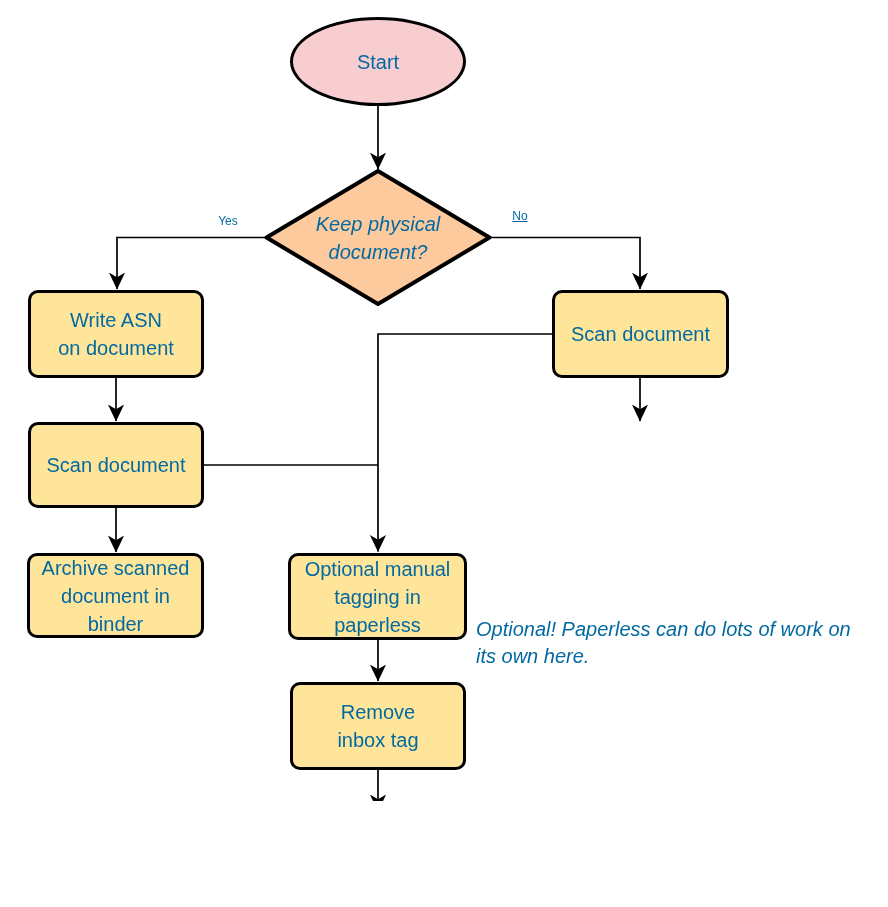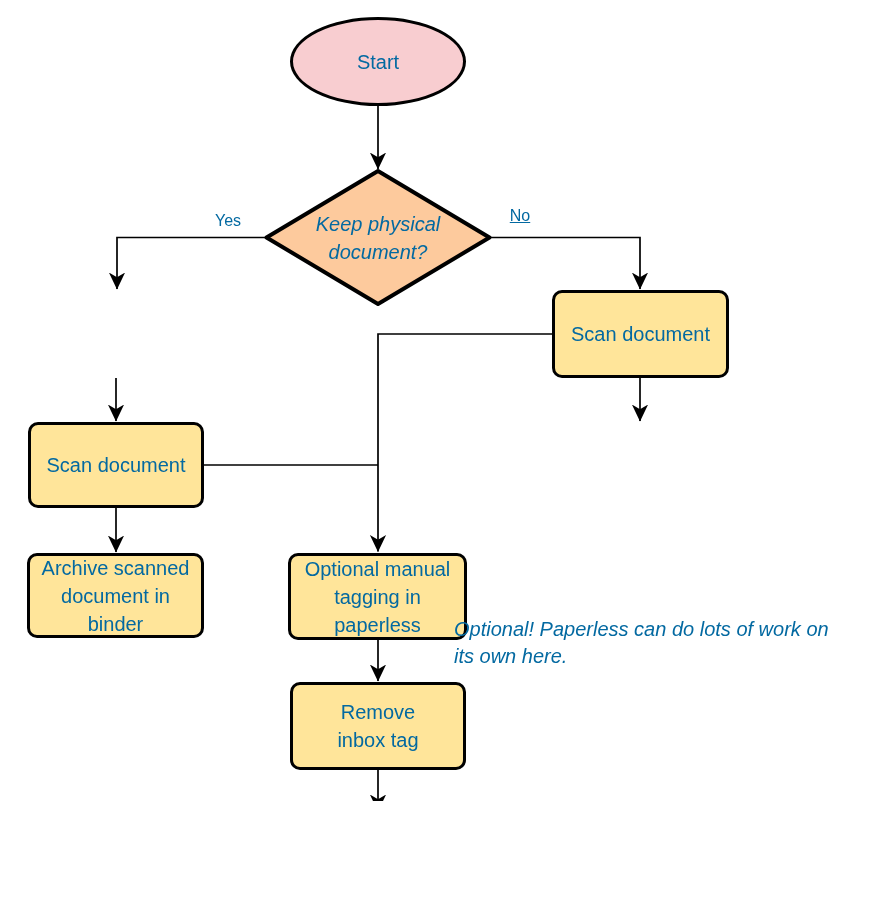--- a/index.html
+++ b/index.html
@@ -51,21 +51,21 @@
     align-items: center;
     justify-content: center;
     text-align: center;
     white-space: pre-line;
     font-size: 20px;
     line-height: 28px;
     font-style: italic;
   }
   .edge-label {
     position: absolute;
-    font-size: 16px;
+    font-size: 12px;
     line-height: 24px;
     text-align: center;
   }
   .note {
     position: absolute;
     font-style: italic;
     font-size: 20px;
     line-height: 27px;
     white-space: pre-line;
     text-align: left;
@@ -118,20 +118,24 @@
   </div>
 
   <div class="edge-label" style="left:202px; top:209px; width:52px;">
     <span>Yes</span>
   </div>
 
   <div class="edge-label" style="left:495px; top:204px; width:50px;text-decoration:underline;">
     <span>No</span>
   </div>
 
+  <div class="node process" style="left:28px; top:290px; width:176px; height:88px;">
+    <span>Write ASN
+on document</span>
+  </div>
 
   <div class="node process" style="left:28px; top:422px; width:176px; height:86px;">
     <span>Scan document</span>
   </div>
 
   <div class="node process" style="left:27px; top:553px; width:177px; height:85px;">
     <span>Archive scanned
 document in
 binder</span>
   </div>
@@ -140,21 +144,21 @@
     <span>Scan document</span>
   </div>
 
 
   <div class="node process" style="left:288px; top:553px; width:179px; height:87px;">
     <span>Optional manual
 tagging in
 paperless</span>
   </div>
 
-  <div class="note" style="left:454px; top:589px; width:404px;">
+  <div class="note" style="left:476px; top:589px; width:404px;">
     <span>Optional! Paperless can do lots of work on
 its own here.</span>
   </div>
 
   <div class="node terminator" style="left:289px; top:813px; width:181px; height:88px;">
     <span>End</span>
   </div>
 
   <div class="node process" style="left:290px; top:682px; width:176px; height:88px;">
     <span>Remove

